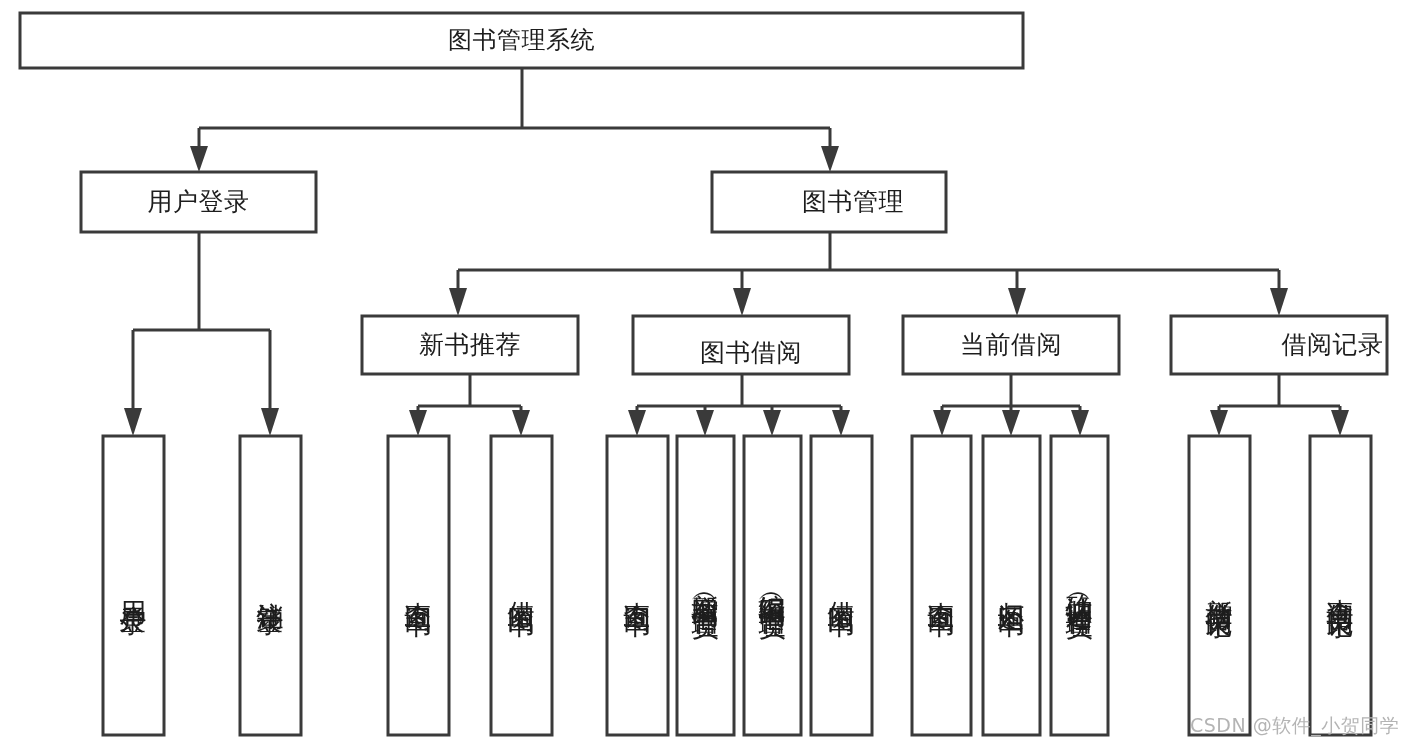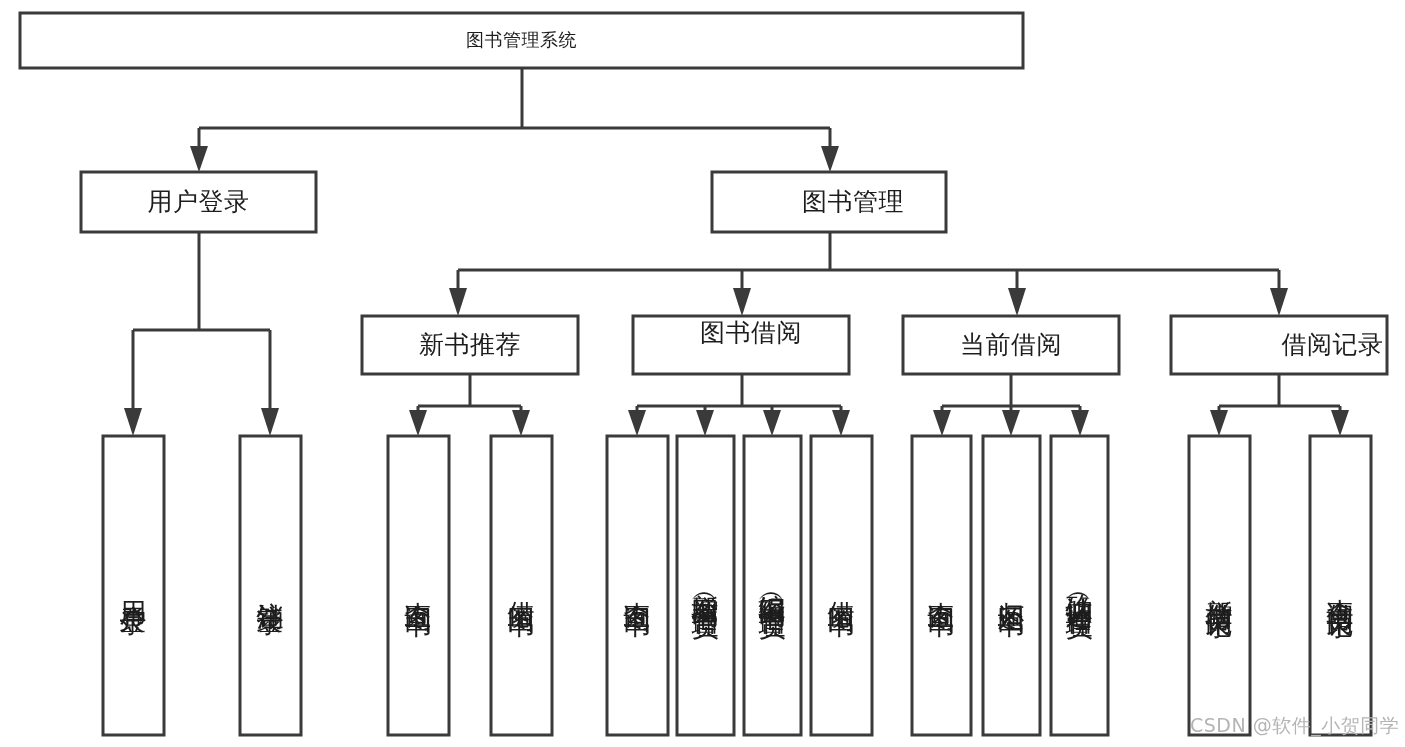--- a/index.html
+++ b/index.html
@@ -58,21 +58,21 @@
     letter-spacing: 0.5px;
   }
   .node-label.vertical {
     writing-mode: vertical-rl;
     text-orientation: upright;
     font-size: 27px;
     letter-spacing: 3px;
     line-height: 1;
   }
   .node-label.title {
-    font-size: 18px;
+    font-size: 24px;
     border-radius: 23px;
   }
   .watermark {
     position: absolute;
     left: 1190px;
     top: 713px;
     font-size: 19px;
     color: #b4b4b4;
     font-family: "DejaVu Sans", "Liberation Sans", sans-serif;
     white-space: nowrap;
@@ -187,21 +187,21 @@
     <rect class="node-box" x="1189" y="436" width="61" height="299"></rect>
     <rect class="node-box" x="1310" y="436" width="61" height="299"></rect>
   </svg>
 
   <div class="node-label horizontal title" style="left:20px; top:13px; width:1003px; height:55px;">图书管理系统</div>
 
   <div class="node-label horizontal" style="left:81px; top:172px; width:235px; height:60px;">用户登录</div>
   <div class="node-label horizontal" style="left:712px; top:172px; width:234px; height:60px;margin-left:24px;">图书管理</div>
 
   <div class="node-label horizontal" style="left:362px; top:316px; width:216px; height:58px;border-radius:9px;">新书推荐</div>
-  <div class="node-label horizontal" style="left:633px; top:304px; width:192px; height:58px;padding-left:44px;">图书借阅</div>
+  <div class="node-label horizontal" style="left:633px; top:324px; width:192px; height:58px;padding-left:44px;">图书借阅</div>
   <div class="node-label horizontal" style="left:903px; top:316px; width:216px; height:58px;">当前借阅</div>
   <div class="node-label horizontal" style="left:1204px; top:316px; width:257px; height:58px;">借阅记录</div>
 
   <div class="node-label vertical" style="left:103px; top:436px; width:61px; height:299px;">用户登录</div>
   <div class="node-label vertical" style="left:240px; top:436px; width:61px; height:299px;">注销登录</div>
 
   <div class="node-label vertical" style="left:388px; top:436px; width:61px; height:299px;">查询图书</div>
   <div class="node-label vertical" style="left:491px; top:436px; width:61px; height:299px;">借阅图书</div>
 
   <div class="node-label vertical" style="left:607px; top:436px; width:61px; height:299px;">查询图书</div>

